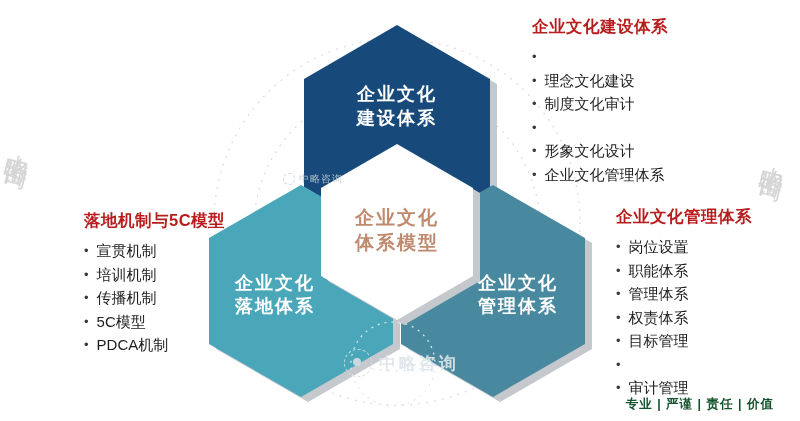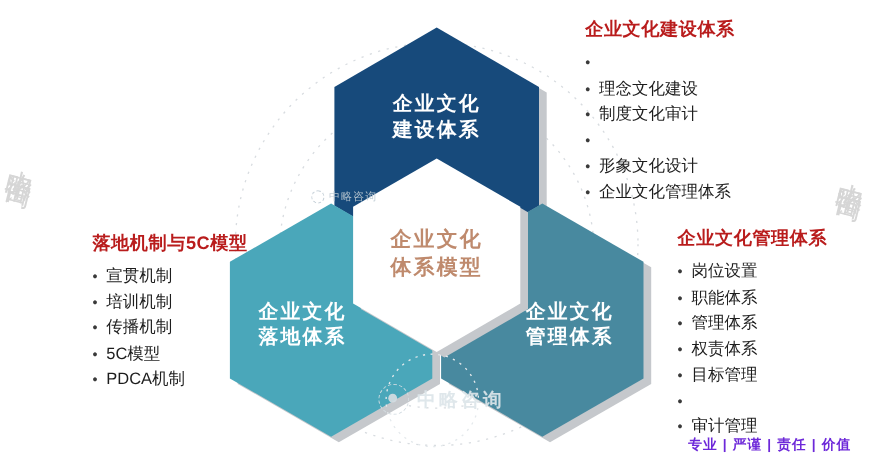--- a/index.html
+++ b/index.html
@@ -34,21 +34,21 @@
       color:#bcc9d2;font-size:10px;letter-spacing:1px;opacity:.9;}
   .wm-small .dot{width:10px;height:10px;border:1px dashed #c3ced6;border-radius:50%;display:inline-block;}
 
   .wm-center{position:absolute;left:344px;top:349px;display:flex;align-items:center;gap:7px;opacity:.92;}
   .wm-center .sun{position:relative;width:26px;height:26px;border:1.5px dashed #d4dde2;border-radius:50%;}
   .wm-center .sun::after{content:"";position:absolute;left:8px;top:8px;width:8px;height:8px;
       border-radius:50%;background:#d4dde2;}
   .wm-center .brand{font-size:17px;font-weight:bold;color:#dde6ea;letter-spacing:3px;}
 
   .footer{position:absolute;right:26px;bottom:8px;font-size:12.5px;font-weight:bold;
-      color:#6d28d9;letter-spacing:1px;margin-top:44px;}
+      color:#14532d;letter-spacing:1px;margin-top:44px;}
 </style>
 </head>
 <body>
 
 <div class="canvas">
 
   <div class="wm wm-left">中略咨询</div>
   <div class="wm wm-right">中略咨询</div>
 
   <svg class="diagram" width="800" height="421" viewBox="0 0 800 421">

